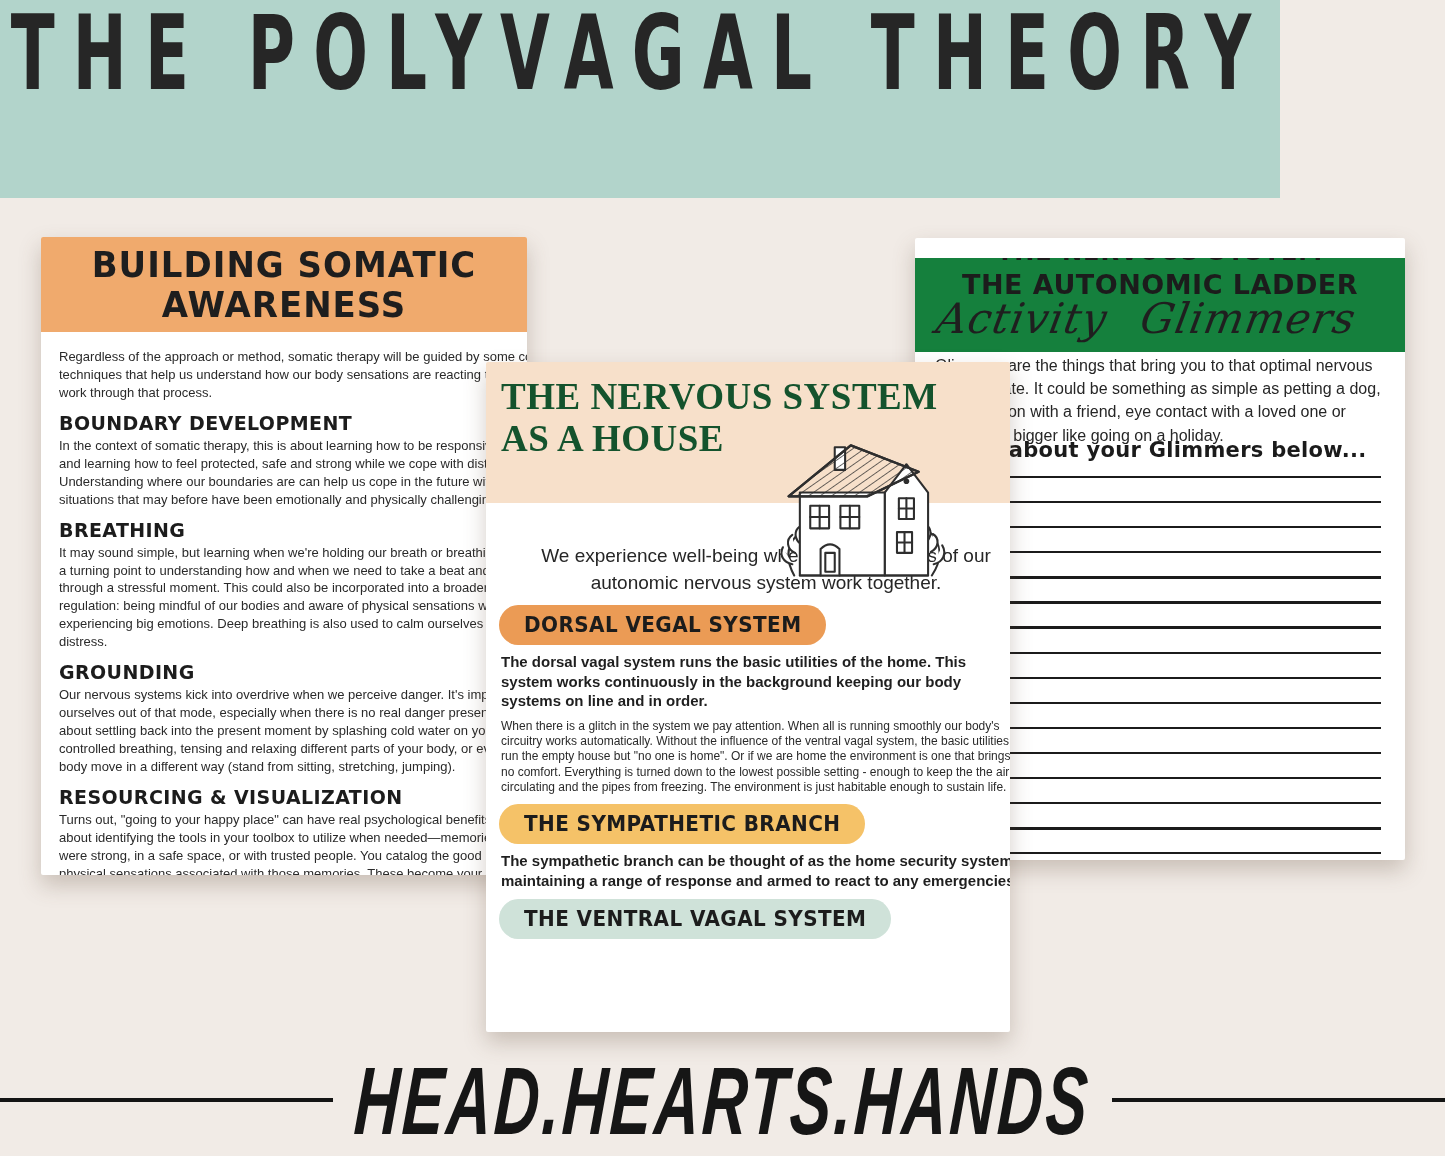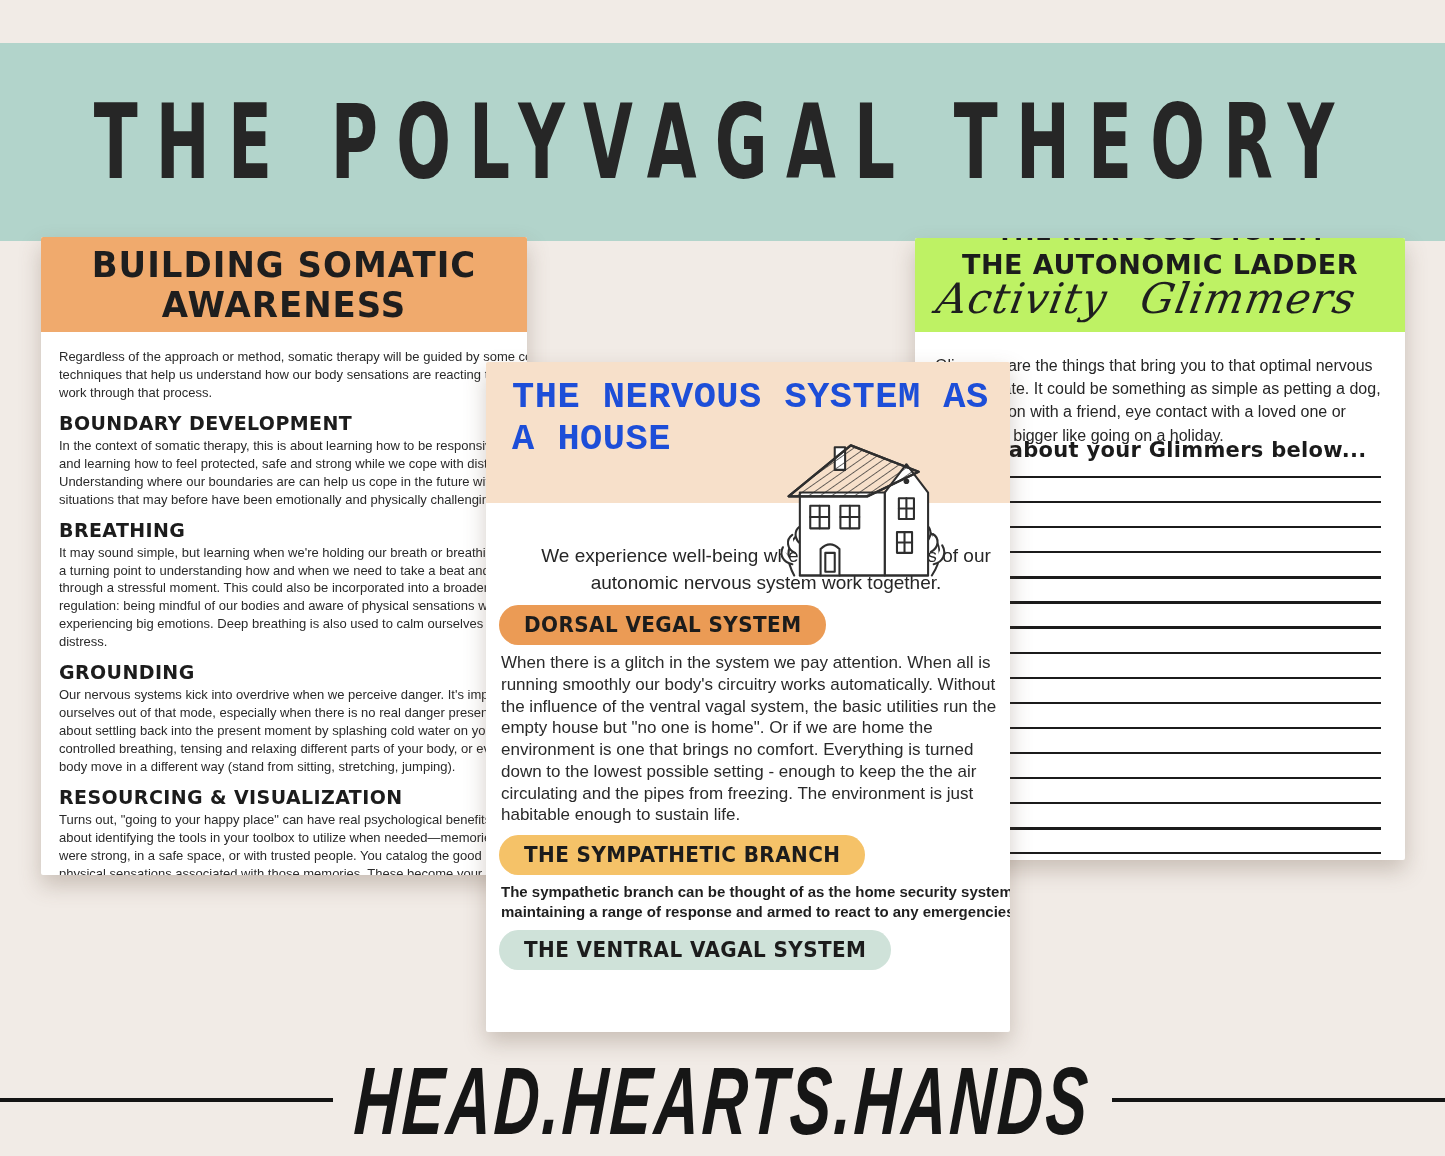--- a/index.html
+++ b/index.html
@@ -5,22 +5,22 @@
   html,body{margin:0;padding:0;}
   body{
     width:1445px;height:1156px;position:relative;overflow:hidden;
     background:#f1ebe6;
     font-family:"Liberation Sans",sans-serif;color:#232323;
   }
   .stage{position:absolute;inset:0;}
 
   
   .banner{
-    position:absolute;left:0;top:0;width:1445px;height:198px;
-    background:#b2d4cb;display:flex;align-items:center;justify-content:center;margin-top:43px;
+    position:absolute;left:0;top:0;width:1280px;height:198px;
+    background:#b2d4cb;display:flex;align-items:flex-start;justify-content:center;
   }
   .banner h1{
     margin:0;font-family:"DejaVu Sans",sans-serif;font-weight:800;
     font-size:92px;letter-spacing:26px;color:#262626;white-space:nowrap;
     transform:scale(0.70,1.12);transform-origin:center;
   }
 
   
   .page{
     position:absolute;background:#fff;border-radius:2px;
@@ -75,41 +75,41 @@
   .wlines{
     position:absolute;left:20px;right:24px;top:215px;height:401px;
     background:repeating-linear-gradient(to bottom,
       transparent 0px,transparent 22.8px,#1b1b1b 22.8px,#1b1b1b 25.1px);
   }
 
   
   .page-center{left:486px;top:362px;width:524px;height:670px;z-index:3;}
   .pc-header{position:relative;height:141px;background:#f7e0ca;}
   .pc-title{
-    position:absolute;left:26px;top:14px;width:492px;
-    font-family:Liberation Mono, monospace;font-weight:800;font-size:37px;
-    line-height:1.14;letter-spacing:.5px;color:#1d4ed8;
+    position:absolute;left:15px;top:14px;width:492px;
+    font-family:Liberation Serif, serif;font-weight:800;font-size:37px;
+    line-height:1.14;letter-spacing:.5px;color:#14532d;
   }
   .house{position:absolute;left:295px;top:70px;width:165px;height:155px;}
   .pc-sub{
     margin:40px auto 0 auto;width:462px;text-align:center;
     font-size:19px;line-height:1.4;color:#262626;
   }
   .pc-stream{width:560px;}
   .pill{
     display:inline-block;margin:10px 0 0 13px;padding:7px 25px;border-radius:26px;
     font-family:"DejaVu Sans",sans-serif;font-weight:800;font-size:20px;
     letter-spacing:.4px;color:#1c1c1c;background:#eb9b55;transform:scaleY(1.05);
   }
   .lead{
     margin:8px 0 0 15px;width:520px;font-weight:700;font-size:15px;
     line-height:1.3;color:#1f1f1f;
   }
   .para{
-    margin:8px 0 0 15px;width:516px;font-weight:400;font-size:17px;
+    margin:8px 0 0 15px;width:516px;font-weight:400;font-size:12px;
     line-height:1.28;color:#2a2a2a;
   }
 
   
   .footer{
     position:absolute;left:0;top:1044px;width:1445px;height:112px;
     display:flex;align-items:center;
   }
   .footer .rule{flex:1;height:4px;background:#141414;}
   .brand{
@@ -139,21 +139,21 @@
       <p>It may sound simple, but learning when we're holding our breath or breathing shallowly can be a turning point to understanding how and when we need to take a beat and help our bodies through a stressful moment. This could also be incorporated into a broader technique of self-regulation: being mindful of our bodies and aware of physical sensations when we are experiencing big emotions. Deep breathing is also used to calm ourselves in moments of distress.</p>
       <h3>GROUNDING</h3>
       <p>Our nervous systems kick into overdrive when we perceive danger. It's important to bring ourselves out of that mode, especially when there is no real danger present. Grounding is about settling back into the present moment by splashing cold water on your face, doing controlled breathing, tensing and relaxing different parts of your body, or even just making your body move in a different way (stand from sitting, stretching, jumping).</p>
       <h3>RESOURCING &amp; VISUALIZATION</h3>
       <p>Turns out, "going to your happy place" can have real psychological benefits. Resourcing is about identifying the tools in your toolbox to utilize when needed—memories of times you were strong, in a safe space, or with trusted people. You catalog the good body feelings and physical sensations associated with those memories. These become your anchors when you need to regulate stress.</p>
 
     </div>
   </section>
 
   <section class="page page-right">
-    <div class="pr-header" style="background: #bef264;">
+    <div class="pr-header" style="background: #15803d; margin-top: 20px;">
       <div class="pr-clip">
         <span>THE NERVOUS SYSTEM</span>
       </div>
       <div class="pr-title">THE AUTONOMIC LADDER</div>
       <div class="pr-script">
         <span class="script">Activity</span>
         <span class="script">Glimmers</span>
       </div>
     </div>
     <p class="pr-body-para">Glimmers are the things that bring you to that optimal nervous system state. It could be something as simple as petting a dog, a connection with a friend, eye contact with a loved one or something bigger like going on a holiday.</p>
@@ -211,20 +211,21 @@
         <path d="M42,150 L42,122 Q52,112 62,122 L62,150" fill="#fff"></path>
         <rect x="47" y="126" width="10" height="20" fill="#fff"></rect>
 
         <line x1="20" y1="150" x2="156" y2="150"></line>
       </g>
     </svg>
     <div class="pc-stream">
       <p class="pc-sub">We experience well-being when the three parts of our autonomic nervous system work together.</p>
 
       <div class="pill" style="background: rgb(235, 155, 85);">DORSAL VEGAL SYSTEM</div>
+      <p class="lead">The dorsal vagal system runs the basic utilities of the home. This system works continuously in the background keeping our body systems on line and in order.</p>
       <p class="para">When there is a glitch in the system we pay attention. When all is running smoothly our body's circuitry works automatically. Without the influence of the ventral vagal system, the basic utilities run the empty house but "no one is home". Or if we are home the environment is one that brings no comfort. Everything is turned down to the lowest possible setting - enough to keep the the air circulating and the pipes from freezing. The environment is just habitable enough to sustain life.</p>
 
       <div class="pill" style="background: rgb(245, 194, 104);">THE SYMPATHETIC BRANCH</div>
       <p class="lead">The sympathetic branch can be thought of as the home security system maintaining a range of response and armed to react to any emergencies.</p>
 
       <div class="pill" style="background: rgb(207, 226, 217);">THE VENTRAL VAGAL SYSTEM</div>
       
     </div>
   </section>
 

